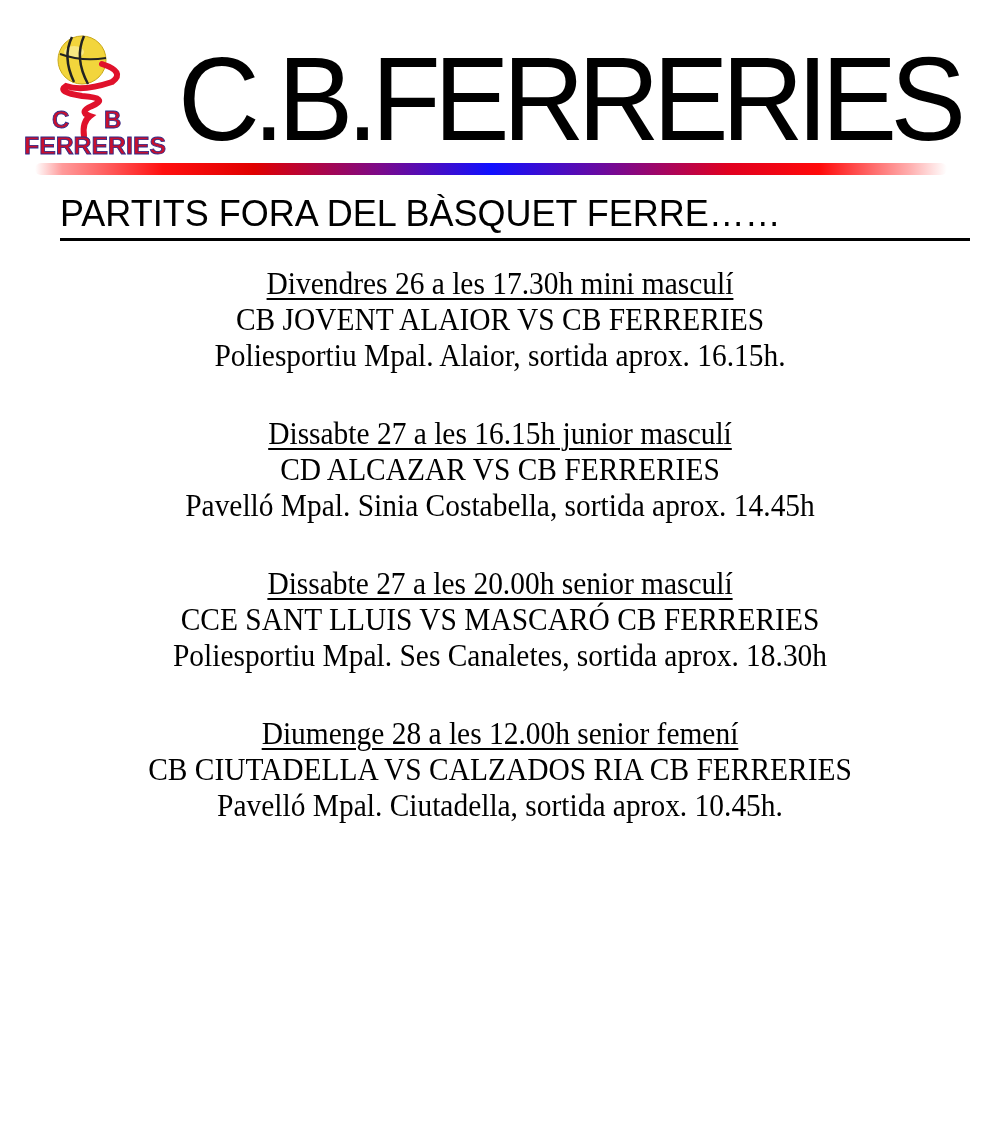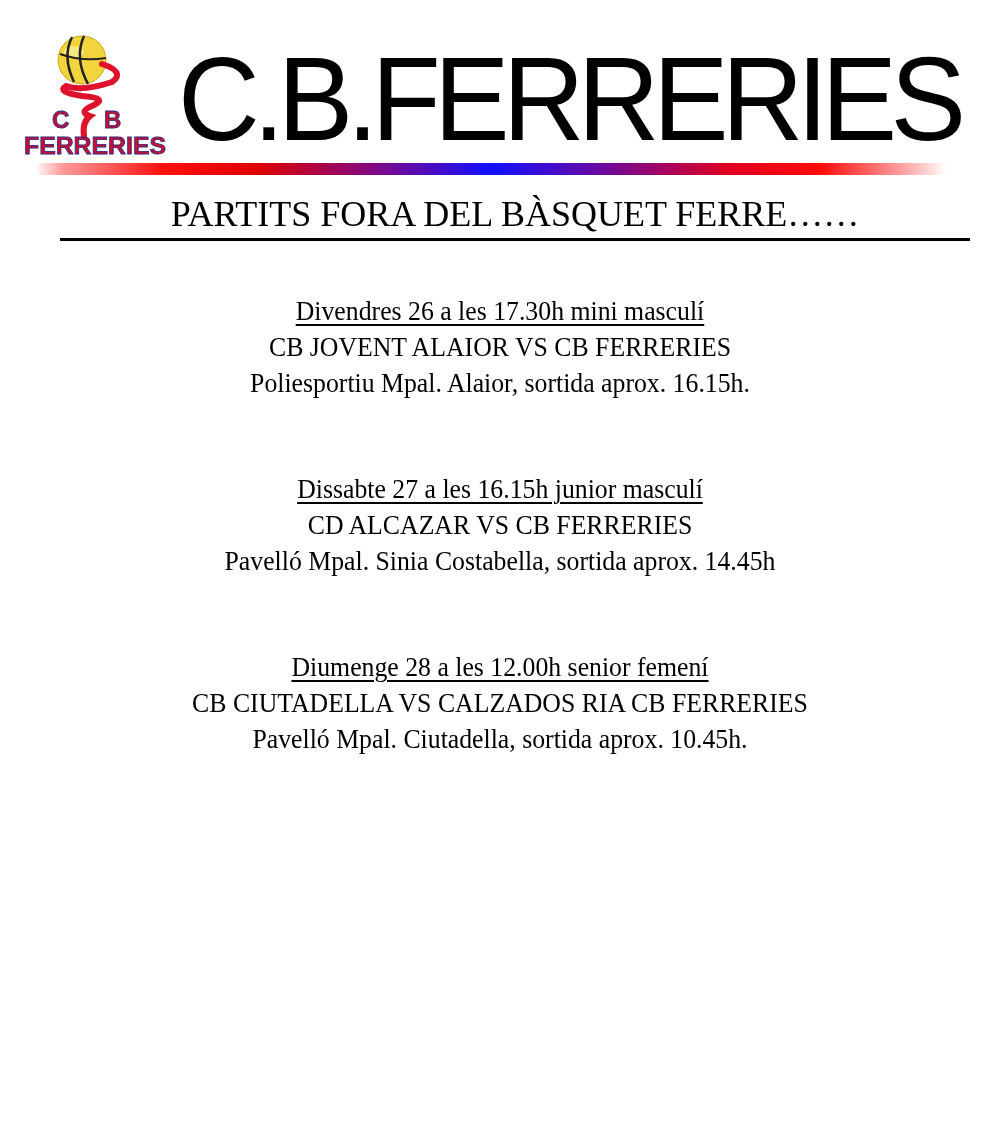--- a/index.html
+++ b/index.html
@@ -2,24 +2,24 @@
 <html><head>
 <meta charset="utf-8">
 <style>
   html, body { margin: 0; padding: 0; background: #ffffff; }
   body { width: 1000px; height: 1138px; position: relative; overflow: hidden; color: #000; }
   .logo { position: absolute; left: 22px; top: 32px; width: 148px; height: 128px; }
   .title { position: absolute; left: 178px; top: 34px; width: 780px; font-family: "Liberation Sans", sans-serif; font-size: 118px; line-height: 130px; letter-spacing: -7px; white-space: nowrap; transform: scaleX(0.96); transform-origin: left center; }
   .grad-bar { position: absolute; left: 35px; top: 163px; width: 912px; height: 12px;
     background: linear-gradient(90deg, rgba(255,255,255,0) 0%, #ff9a9a 3%, #ff1010 14%, #e00000 24%, #7a0a8c 38%, #1010ff 50%, #6a0aa0 62%, #e00020 76%, #ff0a0a 86%, #ffb0b0 96%, rgba(255,255,255,0) 100%);
     border-radius: 6px; }
-  .subtitle { position: absolute; left: 60px; top: 192px; width: 910px; text-align: center; font-family: Liberation Serif, serif; font-size: 36px; line-height: 44px; white-space: nowrap; }
+  .subtitle { position: absolute; left: 60px; top: 192px; width: 910px; font-family: Liberation Sans, sans-serif; font-size: 36px; line-height: 44px; white-space: nowrap; }
   .subtitle-rule { position: absolute; left: 60px; top: 238px; width: 910px; height: 3px; background: #000; }
   .matches { position: absolute; left: 0; top: 265px; width: 1000px; }
-  .match { text-align: center; font-family: "Liberation Serif", serif; font-size: 28px; line-height: 36px; height: 150px; margin-top: 28px; }
+  .match { text-align: center; font-family: "Liberation Serif", serif; font-size: 32px; line-height: 36px; height: 150px; }
   .match .line { display: block; white-space: pre; transform: scaleX(0.92); }
   .match .when { text-decoration: underline; text-decoration-thickness: 2px; text-underline-offset: 4px; }
 </style>
 </head>
 <body>
 
 <div class="logo">
   <svg width="148" height="128" viewBox="0 0 148 128">
 
     <circle cx="60" cy="28" r="24" fill="#f2d53c" stroke="#c9a81a" stroke-width="1"></circle>
@@ -48,17 +48,22 @@
     <span class="line when">Divendres 26 a les 17.30h mini masculí</span>
     <span class="line">CB JOVENT ALAIOR VS CB FERRERIES</span>
     <span class="line">Poliesportiu Mpal. Alaior, sortida aprox. 16.15h.</span>
   </div>
   <div class="match">
     <span class="line when">Dissabte 27 a les 16.15h junior masculí</span>
     <span class="line">CD ALCAZAR VS CB FERRERIES</span>
     <span class="line">Pavelló Mpal. Sinia Costabella, sortida aprox. 14.45h</span>
   </div>
   <div class="match">
+    <span class="line when">Dissabte 27 a les 20.00h senior masculí</span>
+    <span class="line">CCE SANT LLUIS VS MASCARÓ CB FERRERIES</span>
+    <span class="line">Poliesportiu Mpal. Ses Canaletes, sortida aprox. 18.30h</span>
+  </div>
+  <div class="match">
     <span class="line when">Diumenge 28 a les 12.00h senior femení</span>
     <span class="line">CB CIUTADELLA VS CALZADOS RIA CB FERRERIES</span>
     <span class="line">Pavelló Mpal. Ciutadella, sortida aprox. 10.45h.</span>
   </div>
 </div>
 
 </body></html>

